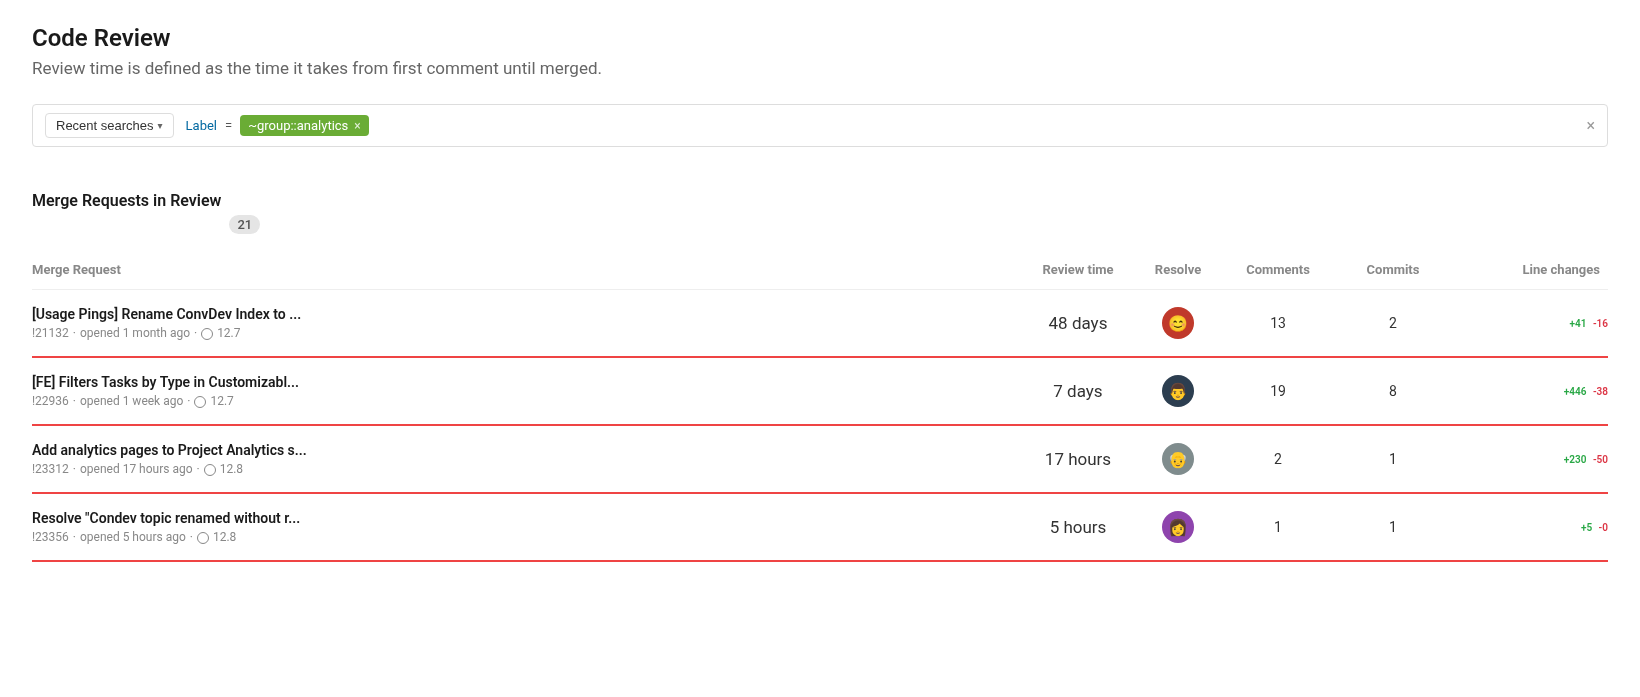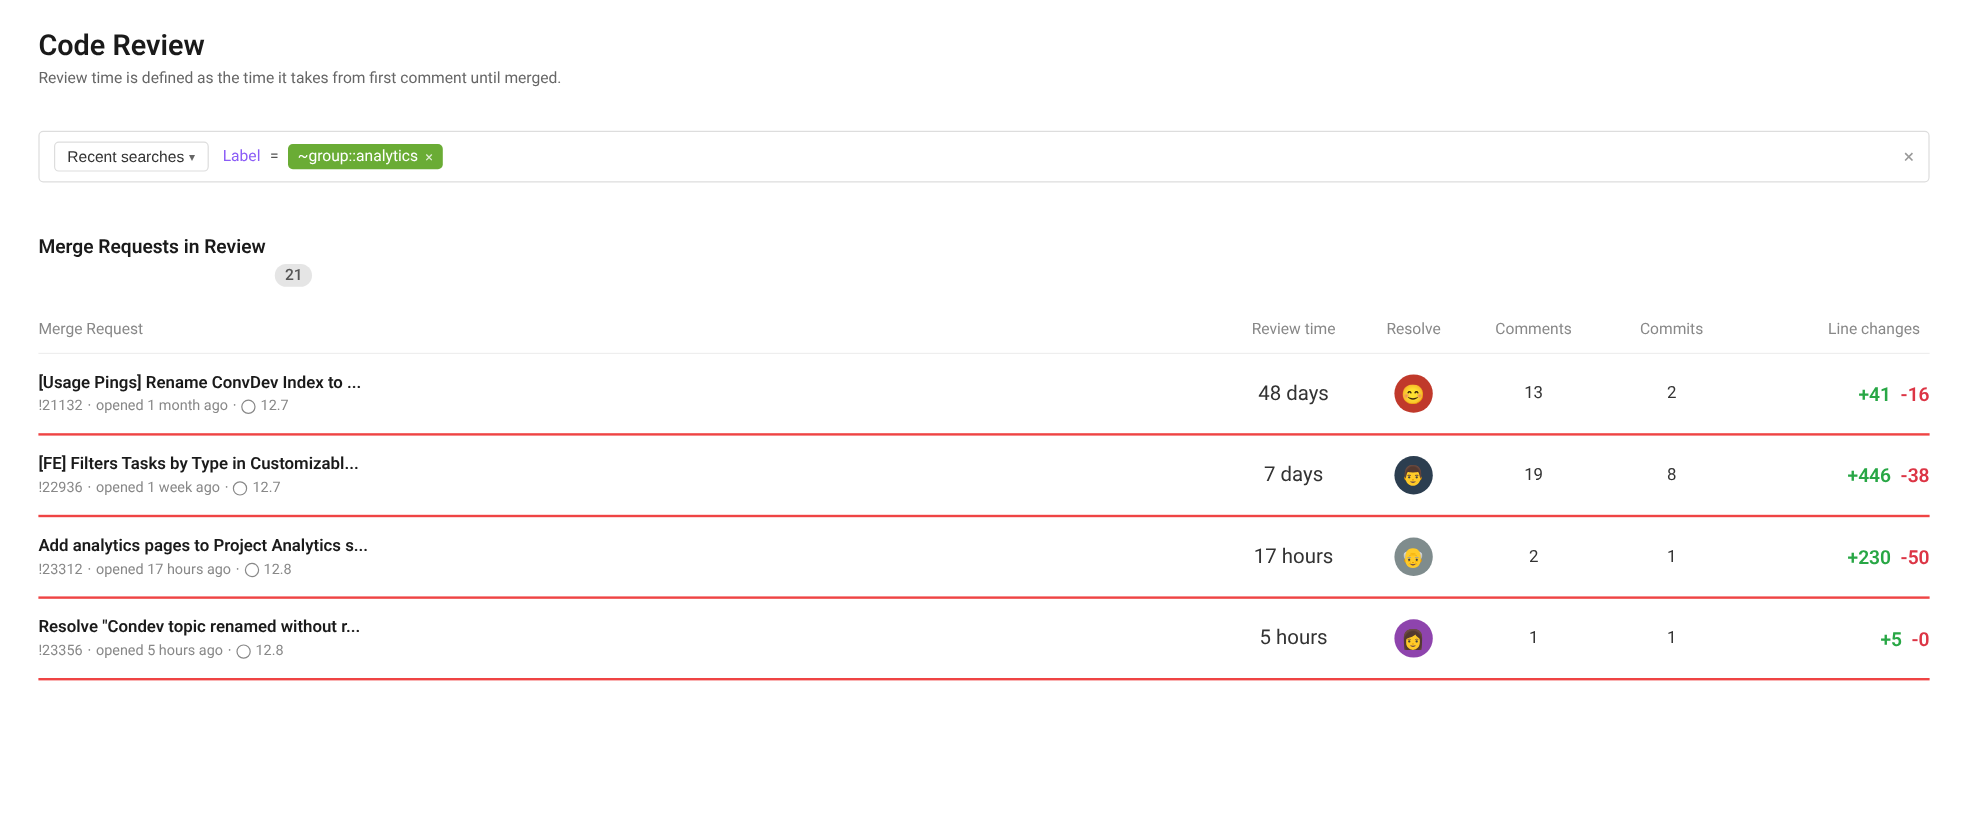--- a/index.html
+++ b/index.html
@@ -13,23 +13,23 @@
       padding: 24px 32px;
       max-width: 1640px;
     }
     .page-title {
       font-size: 24px;
       font-weight: 600;
       color: #1a1a1a;
       margin-bottom: 6px;
     }
     .page-subtitle {
-      font-size: 13px;
+      font-size: 17px;
       color: #666;
-      margin-bottom: 36px;
+      margin-bottom: 26px;
     }
     .filter-bar {
       border: 1px solid #ddd;
       border-radius: 4px;
       padding: 8px 12px;
       display: flex;
       align-items: center;
       gap: 8px;
       margin-bottom: 20px;
       position: relative;
@@ -45,21 +45,21 @@
       cursor: pointer;
       font-size: 13px;
       color: #333;
     }
     .recent-searches-btn .chevron {
       font-size: 10px;
       color: #666;
     }
     .filter-label-text {
       font-size: 13px;
-      color: #8b5cf6;
+      color: #0369a1;
       margin-left: 4px;
     }
     .filter-equals {
       font-size: 13px;
       color: #555;
     }
     .filter-tag {
       display: inline-flex;
       align-items: center;
       gap: 6px;
@@ -106,20 +106,21 @@
     .table-header {
       display: grid;
       grid-template-columns: 1fr 120px 80px 120px 110px 160px;
       padding: 8px 0;
       border-bottom: 1px solid #eee;
       color: #888;
       font-size: 13px;
     }
     .table-header-cell {
       padding: 4px 8px;
+      font-weight: bold;
     }
     .table-header-cell:first-child {
       padding-left: 0;
     }
     .table-header-cell.right {
       text-align: right;
     }
     .table-header-cell.center {
       text-align: center;
     }
@@ -169,21 +170,21 @@
       font-size: 14px;
       color: #333;
     }
     .commits {
       text-align: center;
       font-size: 14px;
       color: #333;
     }
     .line-changes {
       text-align: right;
-      font-size: 16px;
+      font-size: 10px;
       font-weight: 600;
     }
     .additions {
       color: #28a745;
     }
     .deletions {
       color: #dc3545;
       margin-left: 4px;
     }
   </style>

